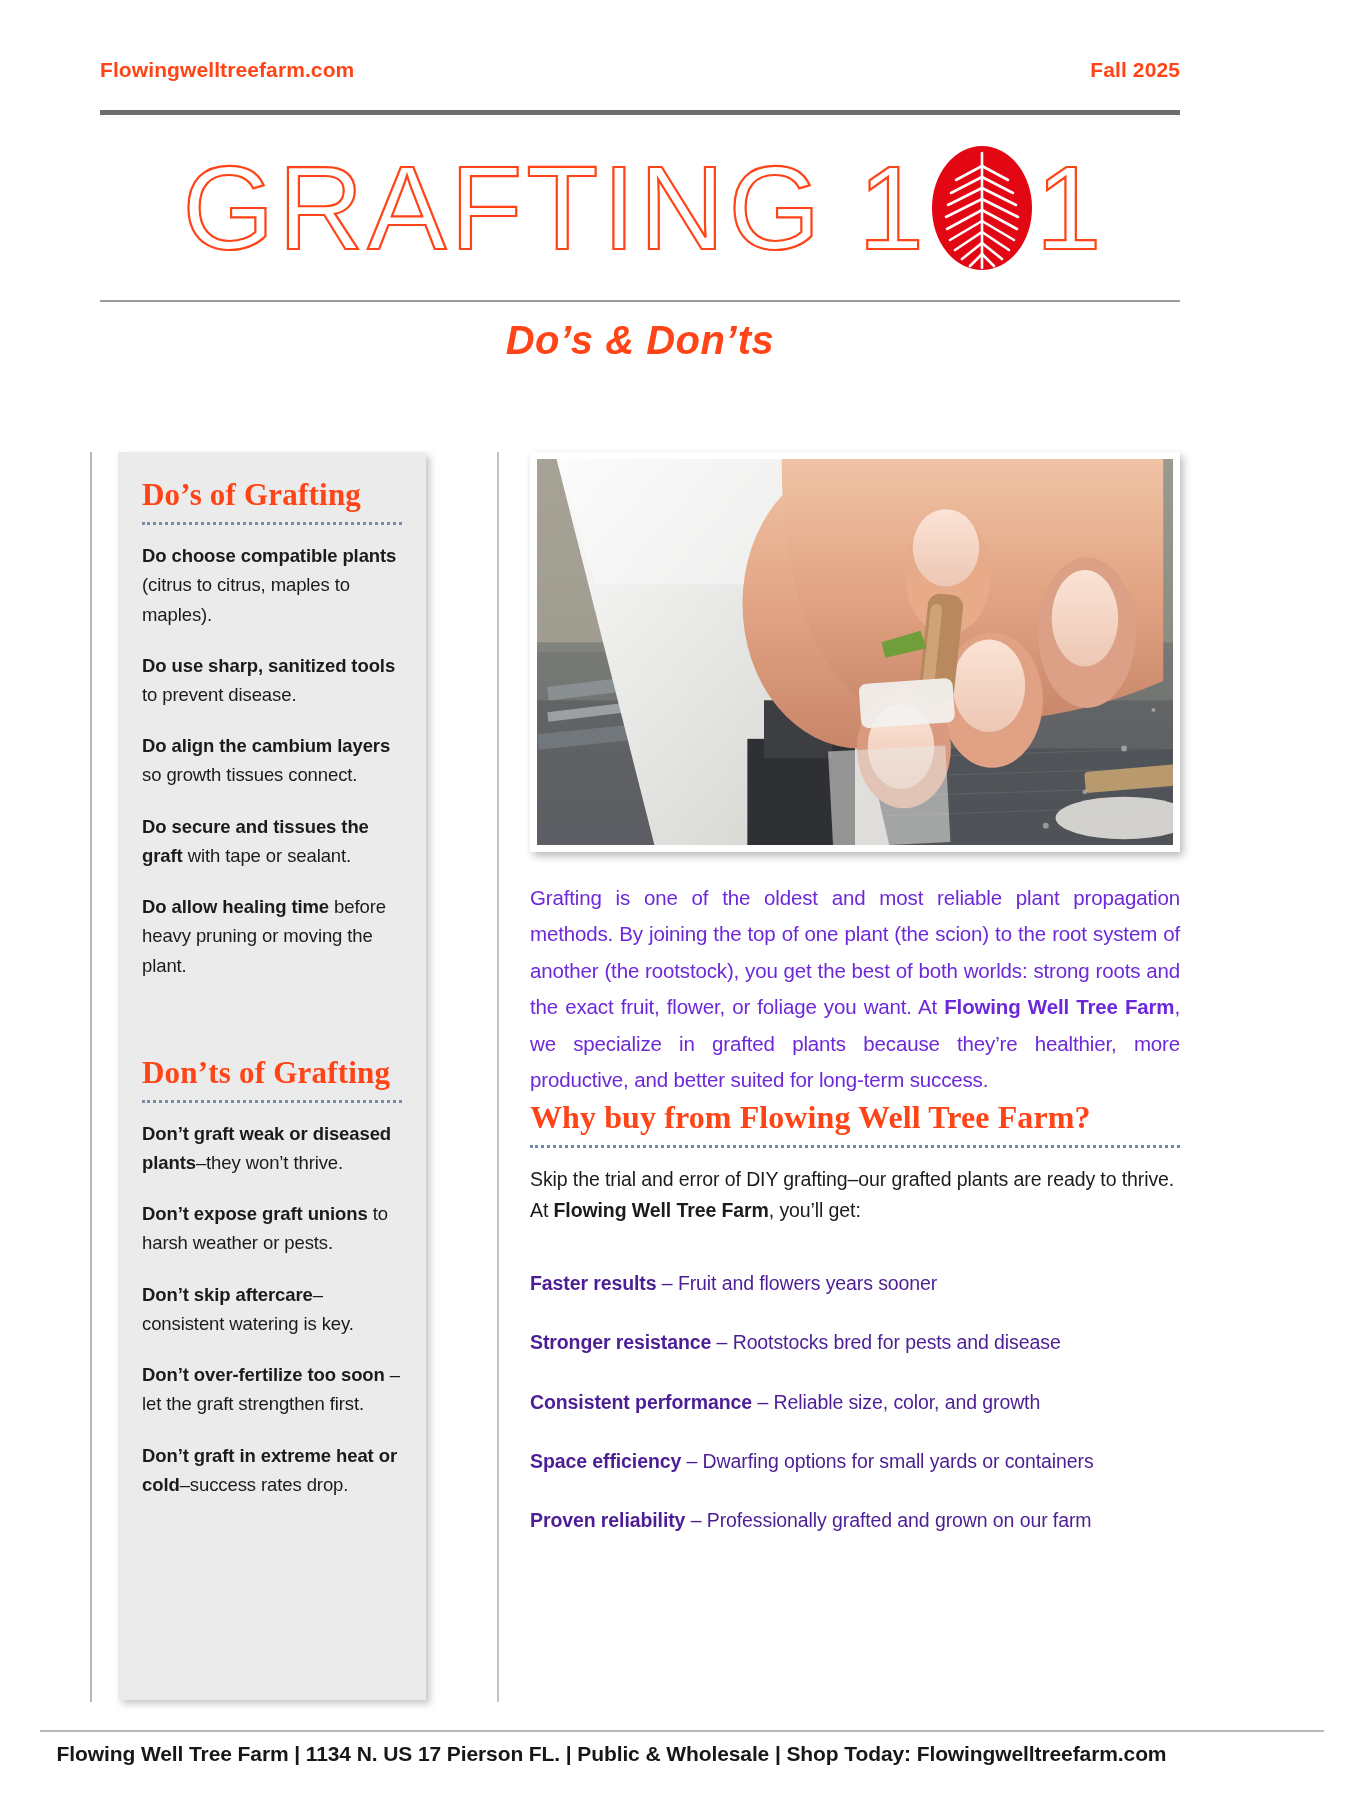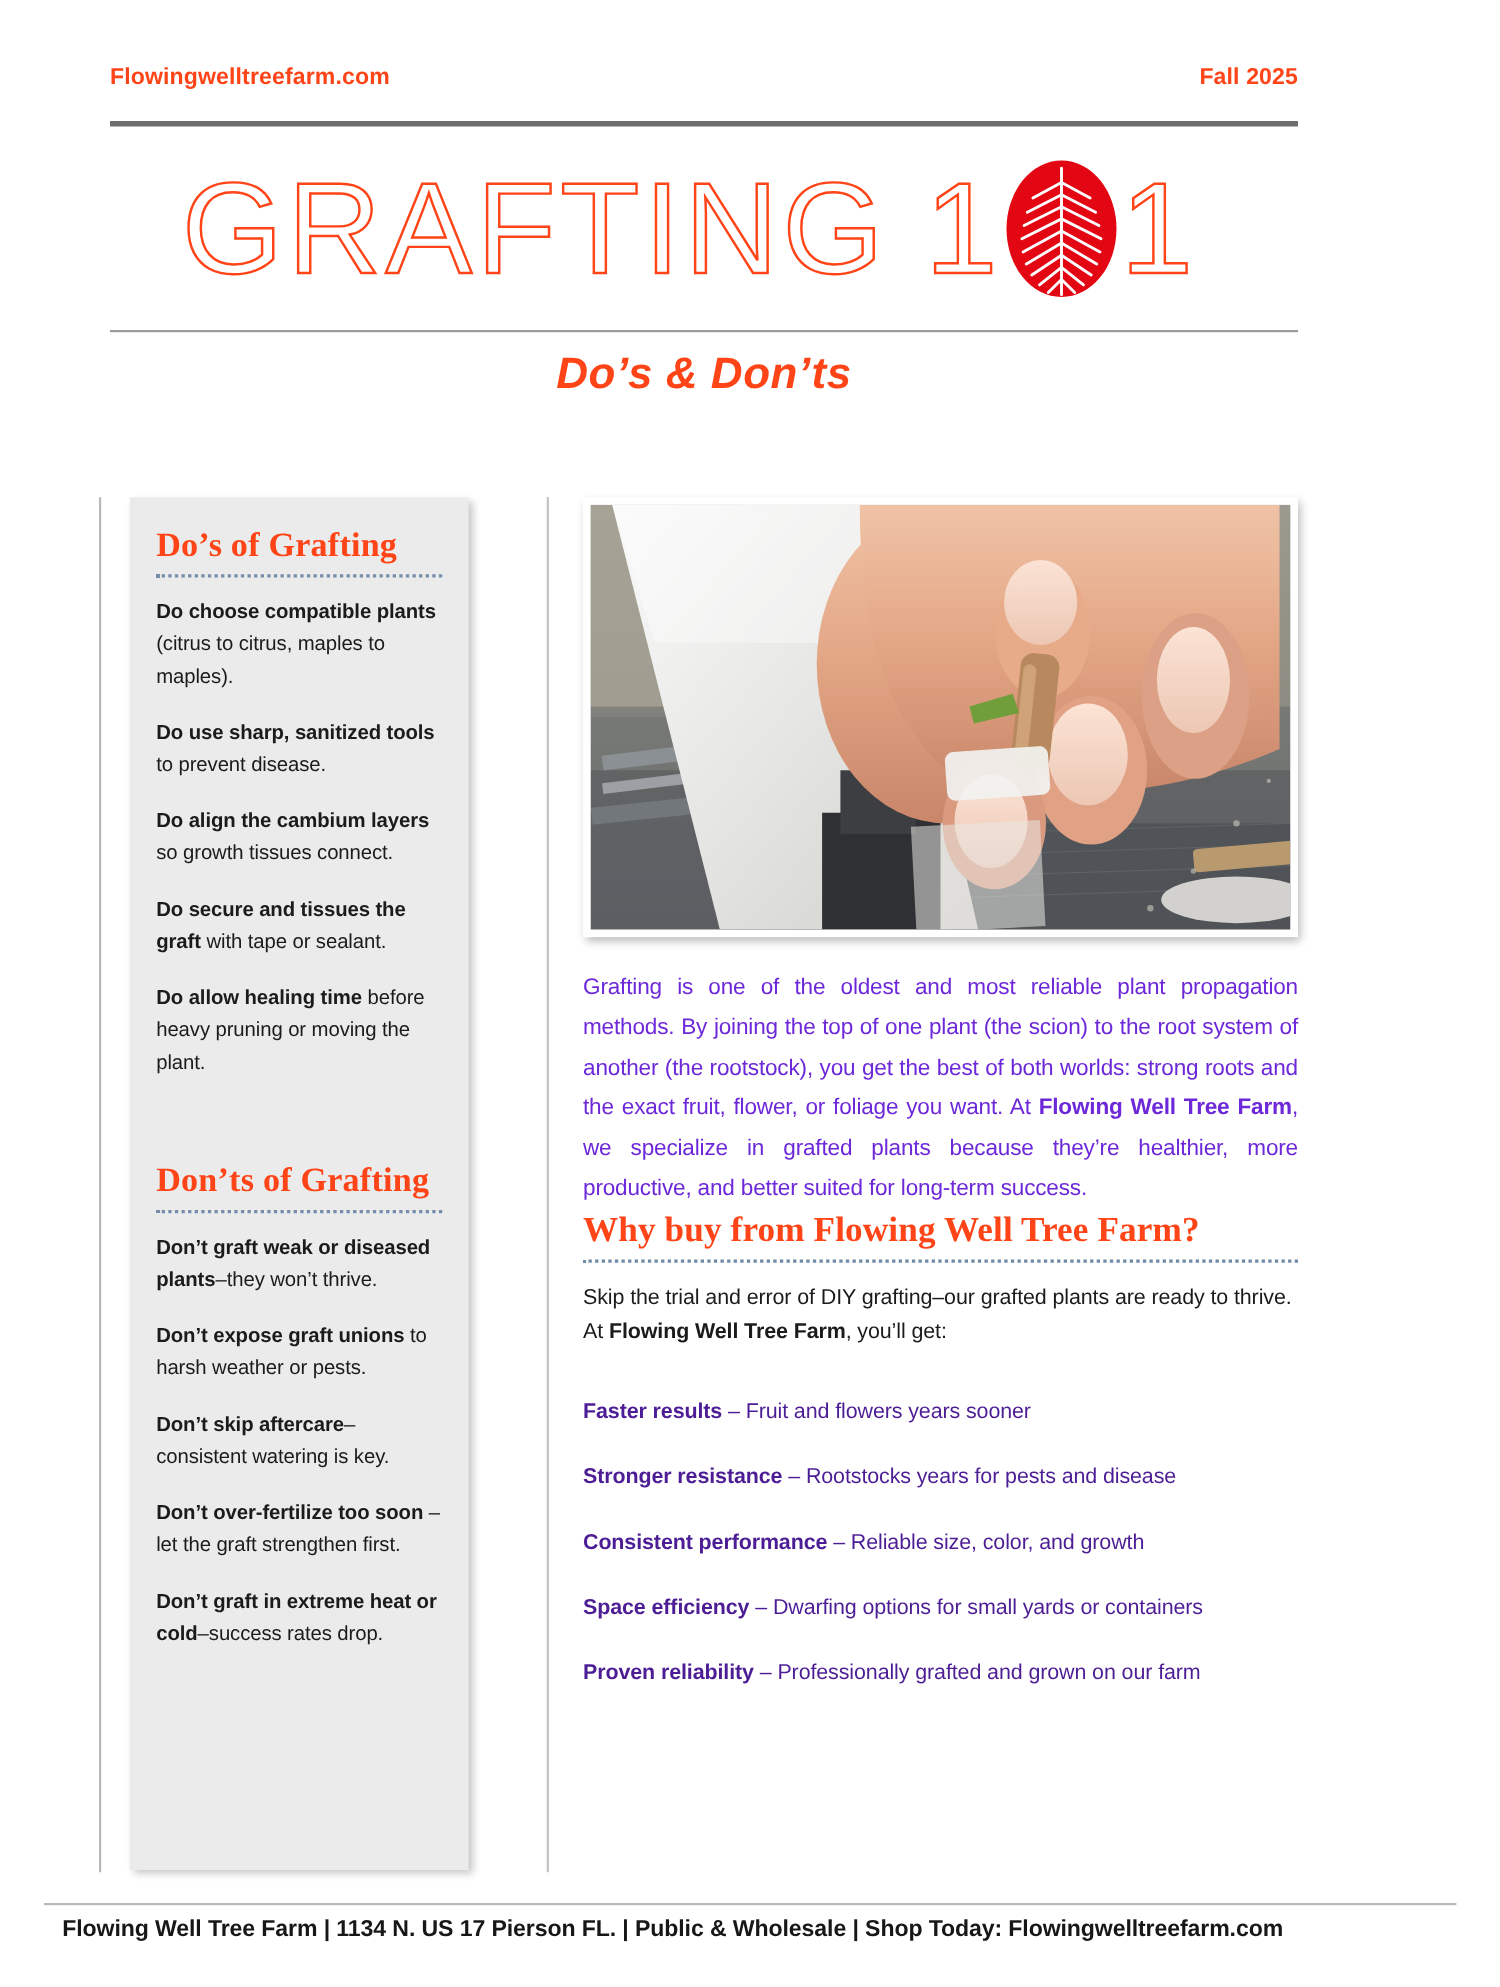--- a/index.html
+++ b/index.html
@@ -45,21 +45,21 @@
     left: 100px;
     top: 110px;
     width: 1080px;
     height: 5px;
     background: #6e6e6e;
   }
 
   
   .title-wrap {
     position: absolute;
-    left: 87px;
+    left: 104px;
     top: 128px;
     width: 1080px;
     height: 160px;
     display: flex;
     align-items: center;
     justify-content: center;
   }
   .title-text {
     font-family: "Liberation Sans", sans-serif;
     font-size: 118px;
@@ -460,21 +460,21 @@
       <div class="main-heading">Why buy from Flowing Well Tree Farm?</div>
       <div class="main-dotted"></div>
 
       <div class="lede"><span>Skip the trial and error of DIY grafting–our grafted plants are ready to thrive. At </span><b>Flowing Well Tree Farm</b><span>, you’ll get:</span></div>
 
       <div class="benefits">
         <div class="benefit">
           <b>Faster results</b><span> – Fruit and flowers years sooner</span>
         </div>
         <div class="benefit">
-          <b>Stronger resistance</b><span> – Rootstocks years for pests and disease</span>
+          <b>Stronger resistance</b><span> – Rootstocks bred for pests and disease</span>
         </div>
         <div class="benefit">
           <b>Consistent performance</b><span> – Reliable size, color, and growth</span>
         </div>
         <div class="benefit">
           <b>Space efficiency</b><span> – Dwarfing options for small yards or containers</span>
         </div>
         <div class="benefit">
           <b>Proven reliability</b><span> – Professionally grafted and grown on our farm</span>
         </div>

